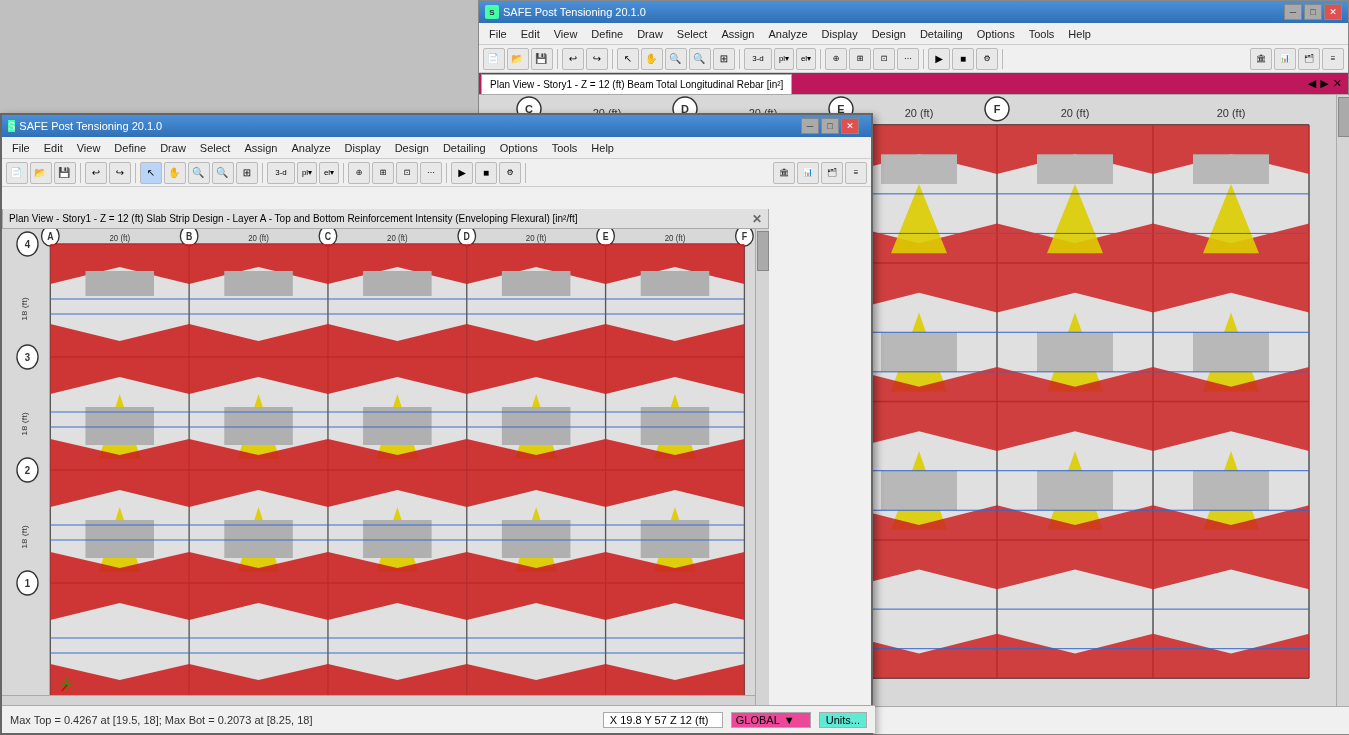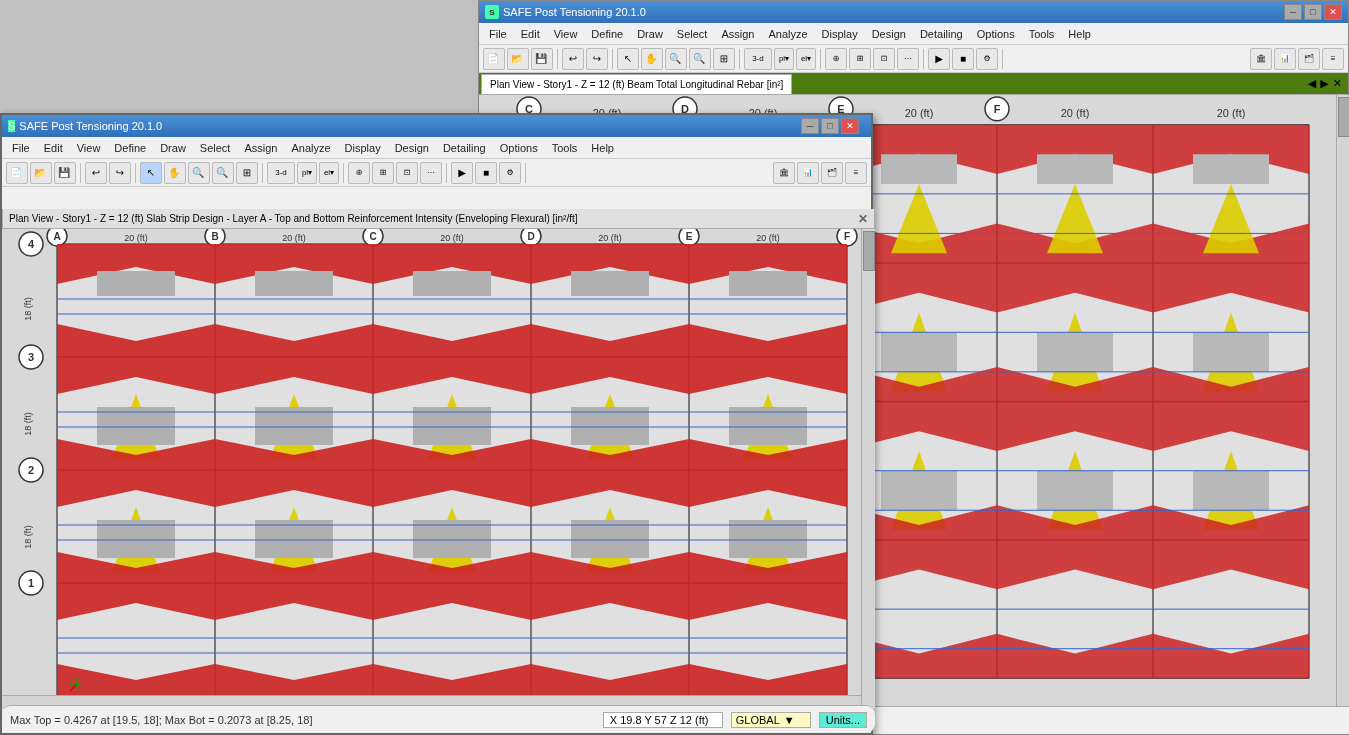--- a/index.html
+++ b/index.html
@@ -85,21 +85,21 @@
       background: #e8e8e8;
       border: 1px solid #bbb;
       display: flex; align-items: center; justify-content: center;
       font-size: 10px; cursor: pointer;
       border-radius: 2px;
     }
     .tb-sep { width: 1px; height: 20px; background: #bbb; margin: 0 2px; }
 
     
     .bg-tabbar {
-      background: #4d7c0f;
+      background: #be185d;
       height: 22px;
       display: flex;
       align-items: center;
       padding: 0 2px;
       border-bottom: 1px solid #aaa;
     }
     .bg-tab {
       background: #e8e8e8;
       border: 1px solid #aaa;
       border-bottom: none;
@@ -181,21 +181,21 @@
       display: flex;
       align-items: center;
       padding: 0 4px;
       gap: 2px;
     }
 
     
     .fg-canvas-container {
       position: absolute;
       top: 94px; left: 0;
-      width: 873px;
+      width: 767px;
       height: calc(622px - 94px - 28px);
       overflow: hidden;
     }
     .fg-canvas-title {
       background: #e0e0e0;
       border: 1px solid #aaa;
       border-top: none;
       padding: 2px 6px;
       font-size: 10px;
       display: flex;
@@ -223,33 +223,32 @@
       bottom: 0; left: 0;
       width: 873px;
       height: 28px;
       background: #f0f0f0;
       border-top: 1px solid #aaa;
       display: flex;
       align-items: center;
       padding: 0 8px;
       gap: 8px;
       font-size: 11px;
-      border-radius: 9px;
     }
 
     .status-coord-box {
       border: 1px solid #aaa;
       padding: 1px 6px;
       background: white;
       min-width: 120px;
     }
     .status-dropdown {
       border: 1px solid #aaa;
       padding: 1px 4px;
-      background: #fef9c3;
+      background: #ec4899;
       min-width: 80px;
       display: flex; align-items: center; gap: 4px;
     }
     .status-units-btn {
       border: 1px solid #aaa;
       padding: 1px 6px;
       background: #5eead4;
       cursor: pointer;
     }
 

